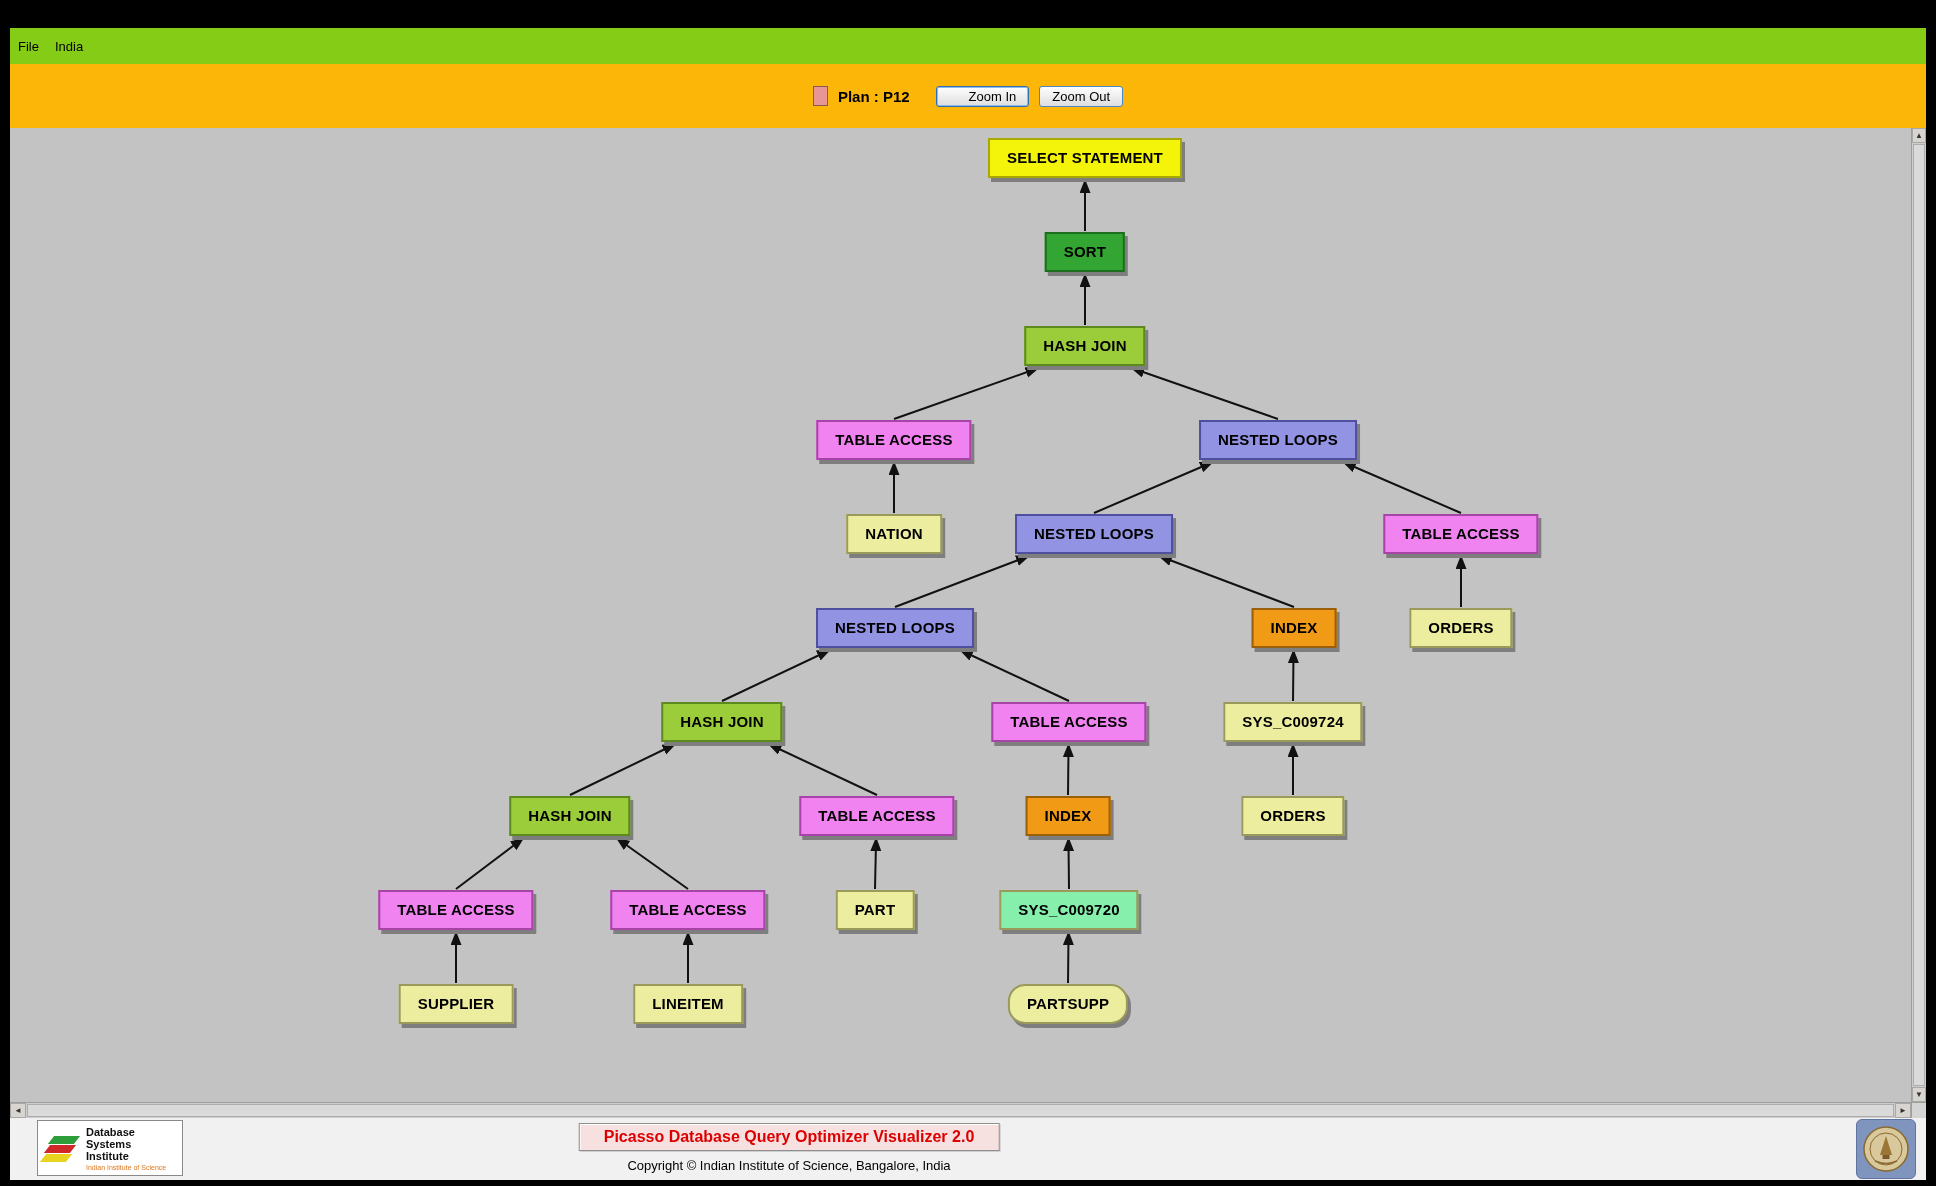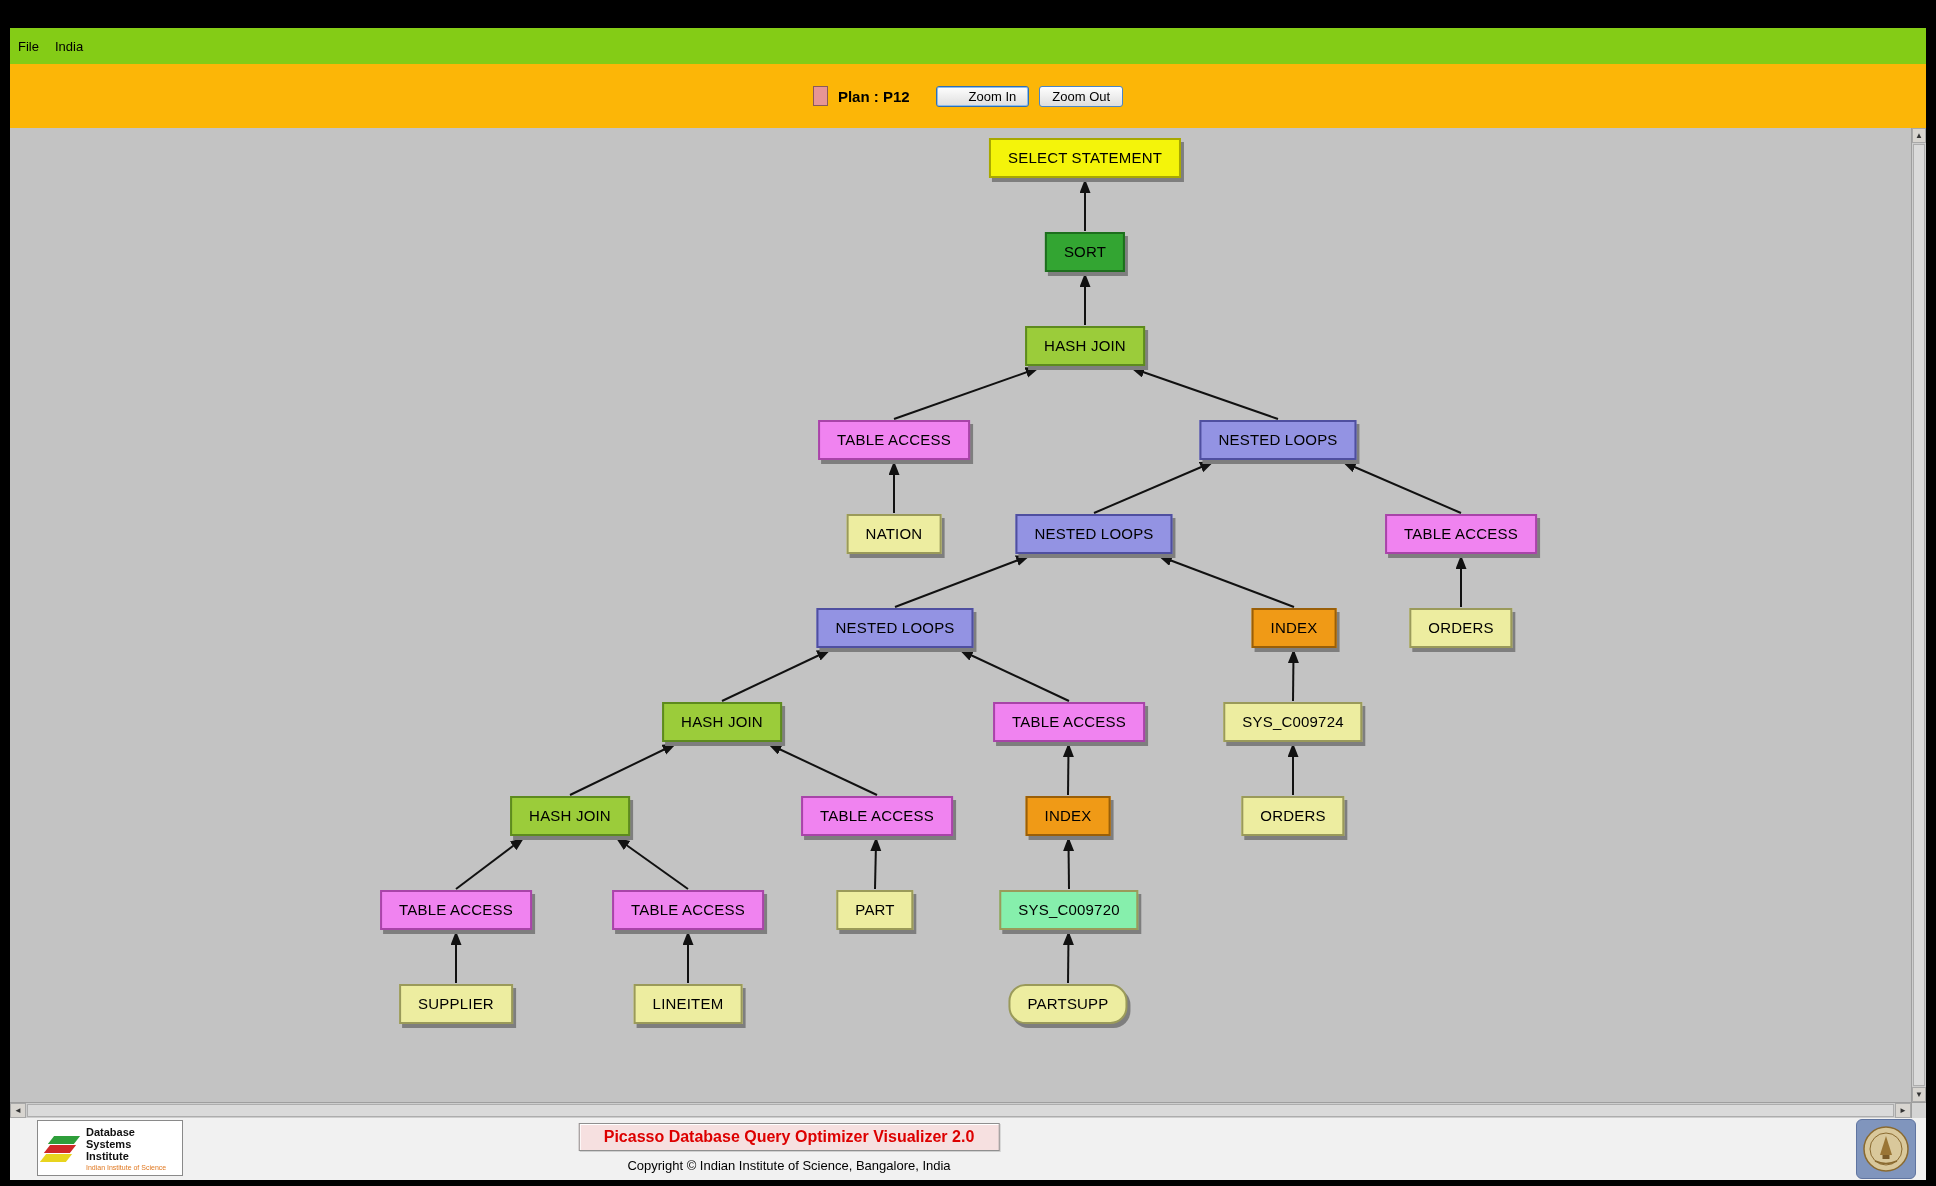--- a/index.html
+++ b/index.html
@@ -40,21 +40,21 @@
   }
   .tb-btn.primary { border-color:#2f6fb5; box-shadow:inset 0 0 0 1px #8cbcec;padding-left:32px; }
   
   .canvas-row { flex:1; display:flex; min-height:0; }
   .canvas { flex:1; position:relative; overflow:hidden; }
   #edges { position:absolute; left:0; top:0; }
   .pnode {
     position:absolute; transform:translate(-50%,-50%);
     height:40px; line-height:36px; padding:0 17px;
     border:2px solid; box-sizing:border-box;
-    font-weight:normal; font-size:15px; letter-spacing:0.2px; white-space:nowrap;
+    font-weight:bold; font-size:15px; letter-spacing:0.2px; white-space:nowrap;
     box-shadow:3px 4px 0 #7e7e7e;
     color:#000; text-align:center; cursor:default;
   }
   
   .vscroll {
     width:15px; flex:none;
     background:#cdcdcd; border-left:1px solid #9e9e9e;
     display:flex; flex-direction:column; box-sizing:border-box;
   }
   .vtrack { flex:1; position:relative; }

